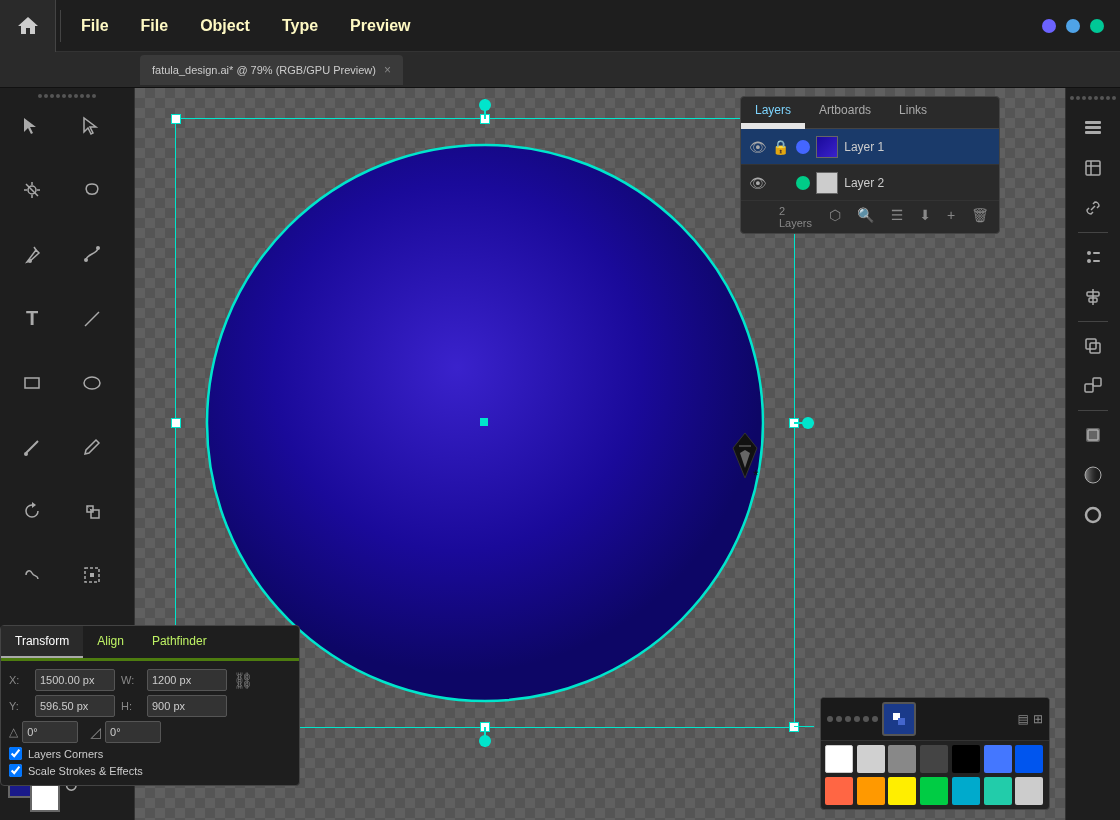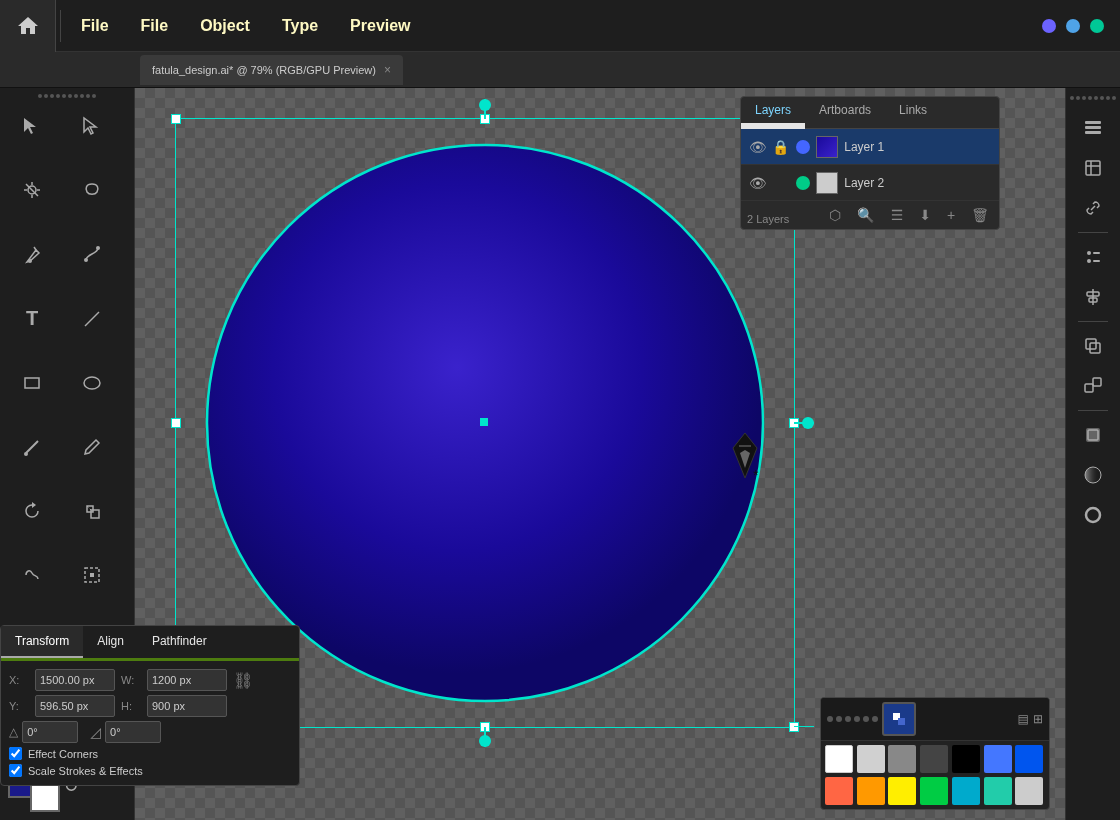--- a/index.html
+++ b/index.html
@@ -183,41 +183,41 @@
       border-bottom: 1px solid #333; height: 36px;
     }
     .layer-row.selected { background: #1a3a6a; }
     .layer-icon { font-size: 14px; color: #aaa; cursor: pointer; }
     .layer-color-dot { width: 14px; height: 14px; border-radius: 50%; flex-shrink: 0; }
     .layer-thumb {
       width: 22px; height: 22px; background: #444; border: 1px solid #666; flex-shrink: 0;
     }
     .layer-name { font-size: 12px; color: #ccc; flex: 1; }
     .layers-footer {
-      display: flex; align-items: flex-end; padding: 4px 6px; gap: 8px;
+      display: flex; align-items: flex-start; padding: 4px 6px; gap: 8px; margin-left: 32px;
     }
     .layers-count { font-size: 11px; color: #888; flex: 1; }
     .layers-footer-btn { font-size: 14px; color: #888; cursor: pointer; padding: 2px 4px; }
 
     
     .bottom-panels {
       position: absolute; bottom: 0; left: 0; right: 0; height: 195px;
       display: flex; align-items: flex-start;
     }
 
     
     .transform-panel {
       width: 300px; background: #1e1e1e; border: 1px solid #444; border-radius: 4px;
       padding: 0; margin: 0;
     }
     .transform-tabs {
       display: flex; border-bottom: 3px solid #4d7c0f;
     }
     .transform-tab {
-      padding: 8px 14px; font-size: 12px; color: #e5e5e5; cursor: pointer;
+      padding: 8px 14px; font-size: 12px; color: #bef264; cursor: pointer;
     }
     .transform-tab.active { color: white; background: #2a2a2a; border-bottom: 2px solid #aaa; }
     .transform-body { padding: 8px; }
     .transform-row { display: flex; align-items: center; gap: 6px; margin-bottom: 4px; }
     .transform-label { font-size: 11px; color: #888; width: 20px; }
     .transform-input {
       width: 80px; height: 22px; background: #333; border: 1px solid #555;
       color: #ccc; font-size: 11px; padding: 0 4px; border-radius: 2px;
     }
     .transform-lock {
@@ -667,21 +667,21 @@
           <input class="angle-input" type="text" value="0°" style="">
         </div>
         <div class="angle-group">
           <span class="angle-icon" style="font-size:14px;color:#888;">◿</span>
           <input class="angle-input" type="text" value="0°" style="">
         </div>
       </div>
 
       <div class="checkbox-row">
         <input type="checkbox" checked="" id="sc" style="">
-        <label class="checkbox-label" for="sc">Effect Corners</label>
+        <label class="checkbox-label" for="sc">Layers Corners</label>
       </div>
       <div class="checkbox-row">
         <input type="checkbox" checked="" id="ss" style="">
         <label class="checkbox-label" for="ss">Scale Strokes &amp; Effects</label>
       </div>
     </div>
   </div>
 </div>
 
 <div class="swatch-panel">

